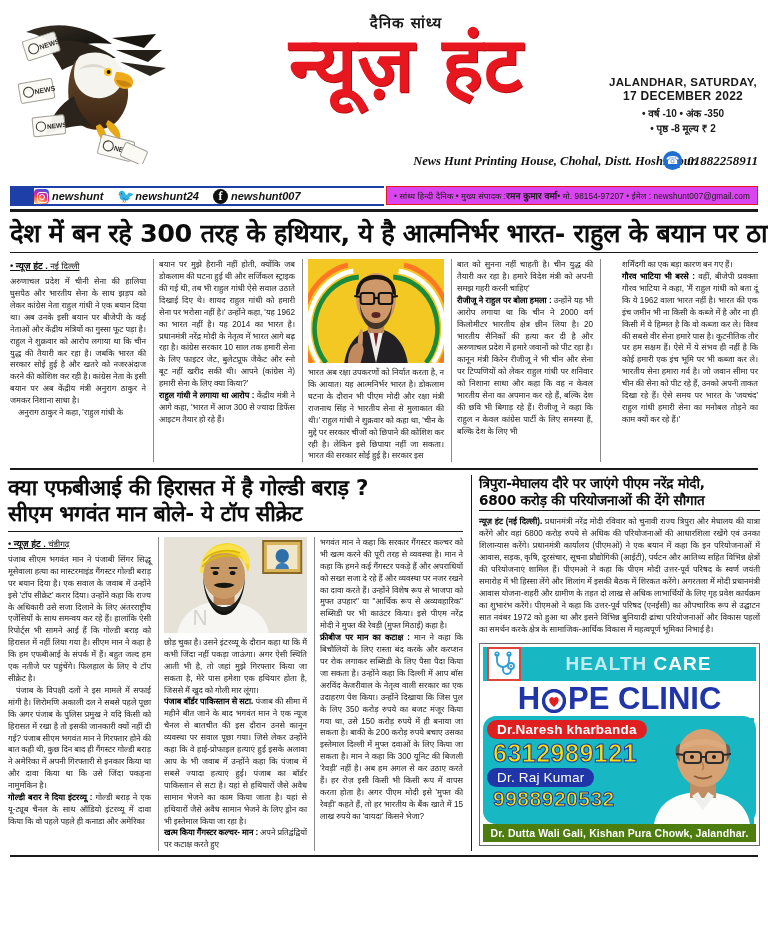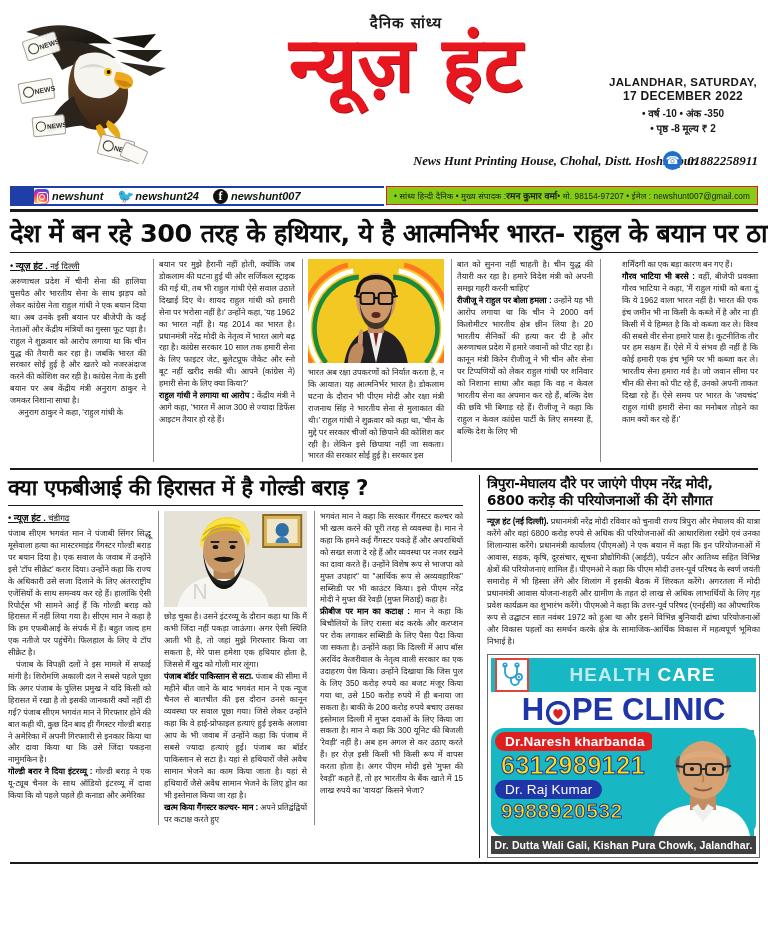--- a/index.html
+++ b/index.html
@@ -85,21 +85,21 @@
     content:""; position:absolute; left:5.4px; top:5.4px; width:4px; height:4px;
     border:1.2px solid #fff; border-radius:50%; z-index:2;
   }
   .tw-ico { color:#1d9bf0; font-size:14px; line-height:15px; text-align:center;}
   .fb-ico {
     background:#111; border-radius:50%; color:#fff; font-size:12px; font-weight:700;
     text-align:center; line-height:15px; font-family:"Liberation Serif",serif;
   }
   .social-right {
     position: absolute; right: 2px; top: 0; height: 19px; width: 372px;
-    border: 1.5px solid #e8171f; background:#84cc16;
+    border: 1.5px solid #e8171f; background:#d946ef;
     display:flex; align-items:center; justify-content:center;
     font-size: 8.2px; color:#1a1a1a; letter-spacing:.1px; padding: 0 4px;
   }
   .social-right b { font-size: 9px; }
 
   
   .rule-thick { height: 3px; background: #1a1a1a; margin: 3px 2px 0 2px; }
   .rule-thin { height: 1px; background: #1a1a1a; margin: 2px 2px 0 2px; }
 
   
@@ -129,21 +129,21 @@
     width: 100%; height: 104px; position: relative; overflow: hidden;
     margin-bottom: 4px; background: #f2c61e;
   }
   .photo-mann {
     width: 100%; height: 96px; position: relative; overflow: hidden;
     margin-bottom: 4px; background: #e9e5dc;
   }
 
   
   .mid-divider { height:2px; background:#1a1a1a; margin: 6px 2px 0 2px;}
-  .deck2 { display:flex; gap: 16px; margin-top: 5px; }
+  .deck2 { display:flex; gap: 8px; margin-top: 5px; }
   .deck-left { width: 455px; }
   .deck-right { flex:1; border-left: 1.5px solid #1a1a1a; padding-left: 7px;}
   .head2 {
     font-family:"DejaVu Sans", sans-serif; font-weight:700; color:#0c0c0c;
     font-size: 21.5px; line-height: 1.2; letter-spacing:-0.3px;
   }
   .head3 {
     font-family:"DejaVu Sans", sans-serif; font-weight:700; color:#0c0c0c;
     font-size: 13.6px; line-height: 1.22; letter-spacing:-0.2px;
     border-bottom: 1.5px solid #1a1a1a; padding-bottom: 2px;
@@ -195,21 +195,21 @@
   }
   .num-yellow2 {
     color:#ffe000; font-size:21px; font-weight:700; letter-spacing:0.5px;
     -webkit-text-stroke: 1px #2036a8;
     font-family:"Liberation Sans",sans-serif; line-height:1.05; margin: 1px 0 0 6px;
   }
   .ad-doc {
     position:absolute; right:2px; bottom:0; width:102px; height:106px; overflow:hidden;
   }
   .ad-addr {
-    background:#404040; color:#fff; text-align:center; font-size:10.5px;
+    background:#4d7c0f; color:#fff; text-align:center; font-size:10.5px;
     font-weight:600; padding:3px 0; font-family:"Liberation Sans",sans-serif;
     letter-spacing:.1px;
   }
   .col-rule { border-left: 1px solid #8a8a8a; }
   .bottom-rule { height:2px; background:#1a1a1a; margin: 4px 2px 0 2px;}
 </style>
 </head>
 <body>
 
 <div class="page">
@@ -408,20 +408,21 @@
       </div>
     </div>
   </div>
 
   <div class="mid-divider"></div>
 
   <div class="deck2">
 
     <div class="deck-left">
       <div class="head2">क्या एफबीआई की हिरासत में है गोल्डी बराड़ ?</div>
+      <div class="head2">सीएम भगवंत मान बोले- ये टॉप सीक्रेट</div>
       <div class="rule-thin" style="margin:4px 0 5px 0"></div>
 
       <div class="cols" style="margin:0">
         <div class="col">
           <div class="byline">
             <span class="bn">• न्यूज़ हंट .</span>
             <span class="bl">चंडीगढ़</span>
           </div>
           <div class="body-txt">पंजाब सीएम भगवंत मान ने पंजाबी सिंगर सिद्धू मूसेवाला हत्या का मास्टरमाइंड गैंगस्टर गोल्डी बराड़ पर बयान दिया है। एक सवाल के जवाब में उन्होंने इसे 'टॉप सीक्रेट' करार दिया। उन्होंने कहा कि राज्य के अधिकारी उसे सजा दिलाने के लिए अंतरराष्ट्रीय एजेंसियों के साथ समन्वय कर रहे हैं। हालांकि ऐसी रिपोर्ट्स भी सामने आई हैं कि गोल्डी बराड़ को हिरासत में नहीं लिया गया है। सीएम मान ने कहा है कि हम एफबीआई के संपर्क में हैं। बहुत जल्द हम एक नतीजे पर पहुंचेंगे। फिलहाल के लिए ये टॉप सीक्रेट है।</div>
           <div class="body-txt" style="text-indent:8px">पंजाब के विपक्षी दलों ने इस मामले में सफाई मांगी है। शिरोमणि अकाली दल ने सबसे पहले पूछा कि अगर पंजाब के पुलिस प्रमुख ने यदि किसी को हिरासत में रखा है तो इसकी जानकारी क्यों नहीं दी गई? पंजाब सीएम भगवंत मान ने गिरफ्तार होने की बात कही थी, कुछ दिन बाद ही गैंगस्टर गोल्डी बराड़ ने अमेरिका में अपनी गिरफ्तारी से इनकार किया था और दावा किया था कि उसे जिंदा पकड़ना नामुमकिन है।</div>

